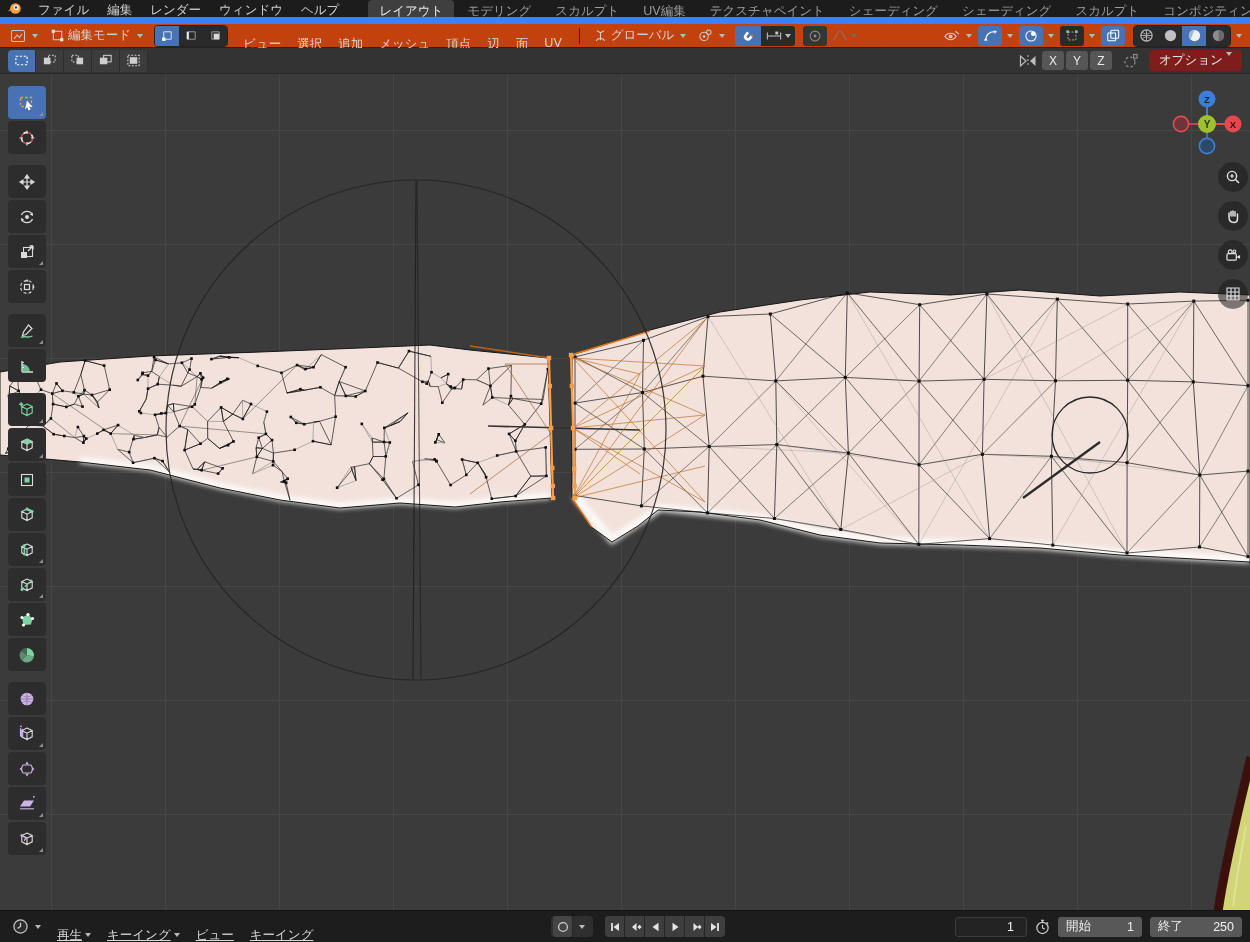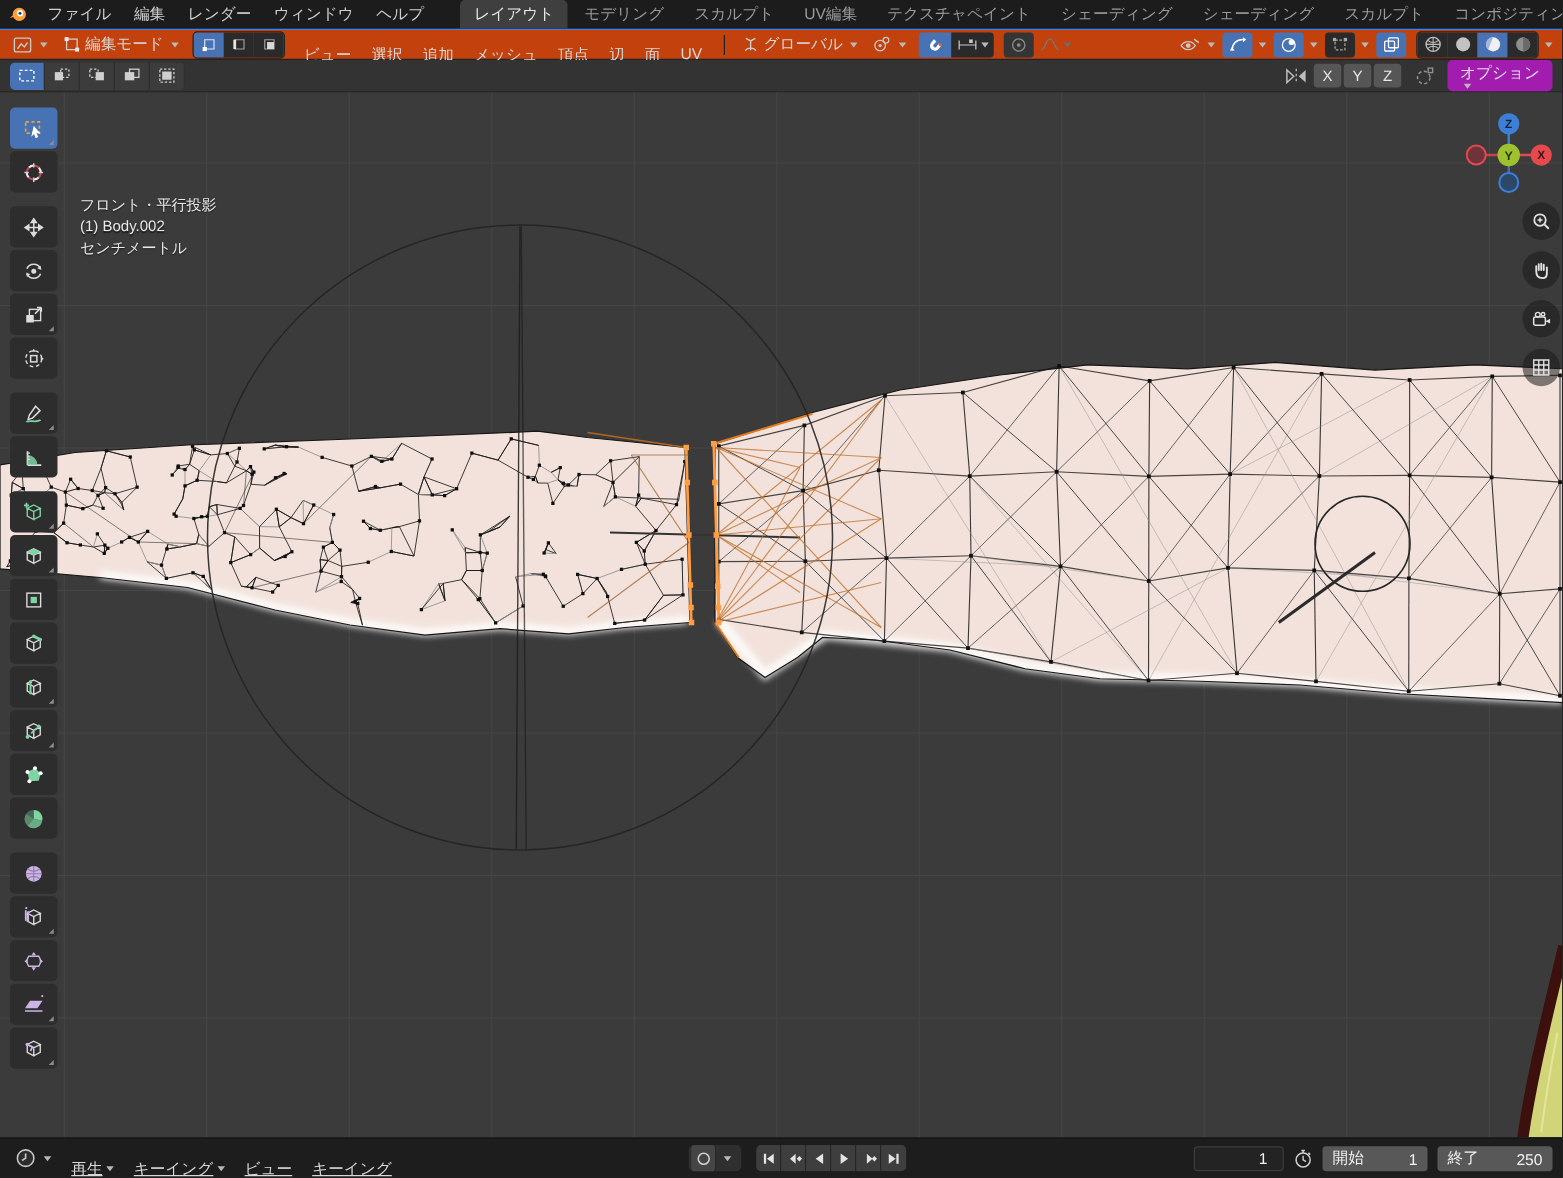--- a/index.html
+++ b/index.html
@@ -1,21 +1,21 @@
 <!DOCTYPE html>
 <html><head>
 <meta charset="utf-8">
 <style>
   html,body{margin:0;padding:0;background:#111;}
   *{box-sizing:border-box;user-select:none;}
   #app{position:relative;width:1250px;height:942px;overflow:hidden;background:#3b3b3b;
        font-family:"Liberation Sans",sans-serif;color:#d6d6d6;font-size:12.5px;}
   
   #topbar{position:absolute;left:0;top:0;width:100%;height:24px;background:#1c1c1c;
-          display:flex;align-items:center;gap:2px;padding:0 6px;border-bottom:1px solid #3b82f6;white-space:nowrap;}
+          display:flex;gap:2px;padding:0 6px;border-bottom:7px solid #3b82f6;white-space:nowrap;}
   .menu-item{padding:2px 9px;color:#cfcfcf;border-radius:3px;}
   .ws-tabs{display:flex;margin-left:18px;gap:2px;}
   .ws-tab{padding:3px 11px;color:#9a9a9a;border-radius:4px 4px 0 0;}
   .ws-tab.active{background:#3f3f3f;color:#e8e8e8;}
   
   #row2{position:absolute;left:0;top:24px;width:100%;height:24px;background:#c2410c;
         display:flex;align-items:center;padding:0 6px;gap:4px;border-bottom:1px solid #232323;white-space:nowrap;}
   #row3{position:absolute;left:0;top:48px;width:100%;height:26px;background:#333333;
         display:flex;align-items:center;padding:0 8px;gap:3px;border-bottom:1px solid #262626;}
   .hbtn{display:flex;align-items:center;gap:3px;padding:2px 4px;border-radius:3px;}
@@ -24,41 +24,41 @@
   .grp{display:flex;border-radius:4px;overflow:hidden;border:1px solid #232323;}
   .chev{width:0;height:0;border-left:3.5px solid transparent;border-right:3.5px solid transparent;border-top:4px solid #b9b9b9;margin-left:3px;}
   .chev.dim{border-top-color:#6e6e6e;}
   .vsep{width:1px;height:16px;background:#242424;margin:0 5px;}
   .mlabel{padding:2px 8px;color:#d8d8d8;margin-top:17px;}
   
   .selmode{display:flex;border-radius:4px;overflow:hidden;}
   .smbtn{width:28px;height:22px;display:flex;align-items:center;justify-content:center;background:#3c3c3c;border-right:1px solid #2e2e2e;}
   .smbtn.blue{background:#4772b3;}
   .axbtn{width:22px;height:19px;display:flex;align-items:center;justify-content:center;background:#565656;color:#e8e8e8;border-radius:3px;margin:0 1px;font-size:12px;}
-  .optbtn{display:flex;background:#a21caf;border-radius:4px;padding:2px 10px;color:#e2e2e2;flex-direction:column;}
+  .optbtn{display:flex;background:#7f1d1d;border-radius:4px;padding:2px 10px;color:#e2e2e2;}
   
   #viewport{position:absolute;left:0;top:74px;width:1250px;height:836px;background:#3b3b3b;
     background-image:linear-gradient(#464646 1px,transparent 1px),linear-gradient(90deg,#464646 1px,transparent 1px);
     background-size:114px 114px;background-position:51px 56px;overflow:hidden;}
   #vp-canvas{position:absolute;left:0;top:0;}
   #vp-text{position:absolute;left:64px;top:82px;line-height:17px;color:#e9e9e9;font-size:12px;text-shadow:0 1px 1px rgba(0,0,0,.6);}
   
   #toolbar{position:absolute;left:8px;top:12px;display:flex;flex-direction:column;gap:2px;}
   .tool{width:38px;height:33px;background:#2d2d2d;border-radius:4px;display:flex;align-items:center;justify-content:center;position:relative;}
   .tool.active{background:#4772b3;}
   .tool .corner{position:absolute;right:3px;bottom:3px;width:0;height:0;border-left:4px solid transparent;border-bottom:4px solid #8d8d8d;}
   .tgap{height:7px;}
   
   #navgizmo{position:absolute;left:1167px;top:10px;width:80px;height:80px;}
   #sidebtns{position:absolute;left:1218px;top:88px;display:flex;flex-direction:column;gap:9px;}
   .sbtn{width:30px;height:30px;border-radius:50%;background:rgba(27,27,27,.55);display:flex;align-items:center;justify-content:center;}
   
   #timeline{position:absolute;left:0;top:910px;width:100%;height:32px;background:#1d1d1d;
             display:flex;align-items:center;padding:0 8px;gap:4px;border-top:1px solid #141414;white-space:nowrap;}
-  .tl-field{background:#585858;border-radius:3px;color:#f0f0f0;display:flex;align-items:flex-end;padding:2px 8px;gap:26px;height:20px;}
+  .tl-field{background:#585858;border-radius:3px;color:#f0f0f0;display:flex;align-items:center;padding:2px 8px;gap:26px;height:20px;}
   .tl-frame{background:#232323;border:1px solid #3d3d3d;border-radius:3px;color:#f2f2f2;width:72px;height:20px;display:flex;align-items:center;justify-content:flex-end;padding:0 12px;}
   #transport{display:flex;background:#2f2f2f;border-radius:4px;overflow:hidden;margin-left:8px;}
   .tpbtn{width:20px;height:21px;display:flex;align-items:center;justify-content:center;border-right:1px solid #262626;background:#3e3e3e;}
   .tpbtn:last-child{border-right:none;}
   #reccluster{display:flex;align-items:center;background:#2f2f2f;border-radius:4px;padding:0 2px;height:21px;margin-left:auto;}
   svg{display:block;}
 </style>
 </head>
 <body>
 
@@ -1278,25 +1278,20 @@
           <circle cx="416" cy="356" r="250" fill="none" stroke="#232323" stroke-width="1.2" opacity="0.9"></circle>
           <line x1="416" y1="107" x2="413" y2="605" stroke="#1d1d1d" stroke-width="1.1" opacity="0.85"></line>
           <line x1="417" y1="107" x2="421" y2="605" stroke="#1d1d1d" stroke-width="1.1" opacity="0.7"></line>
         </g>
         <g>
           <path d="M1250 686 C1238 736 1224 788 1217 836 L1250 836 Z" fill="#d2d478"></path>
           <path d="M1251 683 C1239 734 1225 788 1218 838" stroke="#3c100c" stroke-width="9" fill="none"></path>
           <path d="M1246 752 C1240 782 1236 808 1233 832" stroke="#e6e8a4" stroke-width="1.6" fill="none" opacity="0.8"></path>
         </g>
       </svg>
-    <div id="vp-text">
-      <div>フロント・平行投影</div>
-      <div>(1) Body.002</div>
-      <div>センチメートル</div>
-    </div>
     <div id="toolbar">
         <div class="tool active">
           <svg width="18" height="18" viewBox="0 0 18 18">
             <rect x="2.5" y="3.5" width="11" height="9" fill="none" stroke="#e8a33d" stroke-width="1.3" stroke-dasharray="2.6 2"></rect>
             <path d="M9 6.5 L14.5 13 L11.2 12.4 L12.6 15.6 L10.6 16.5 L9.2 13.2 L7 15.4 Z" fill="#fff"></path>
           </svg>
           <span class="corner"></span>
         </div>
         <div class="tool">
           <svg width="18" height="18" viewBox="0 0 18 18">

